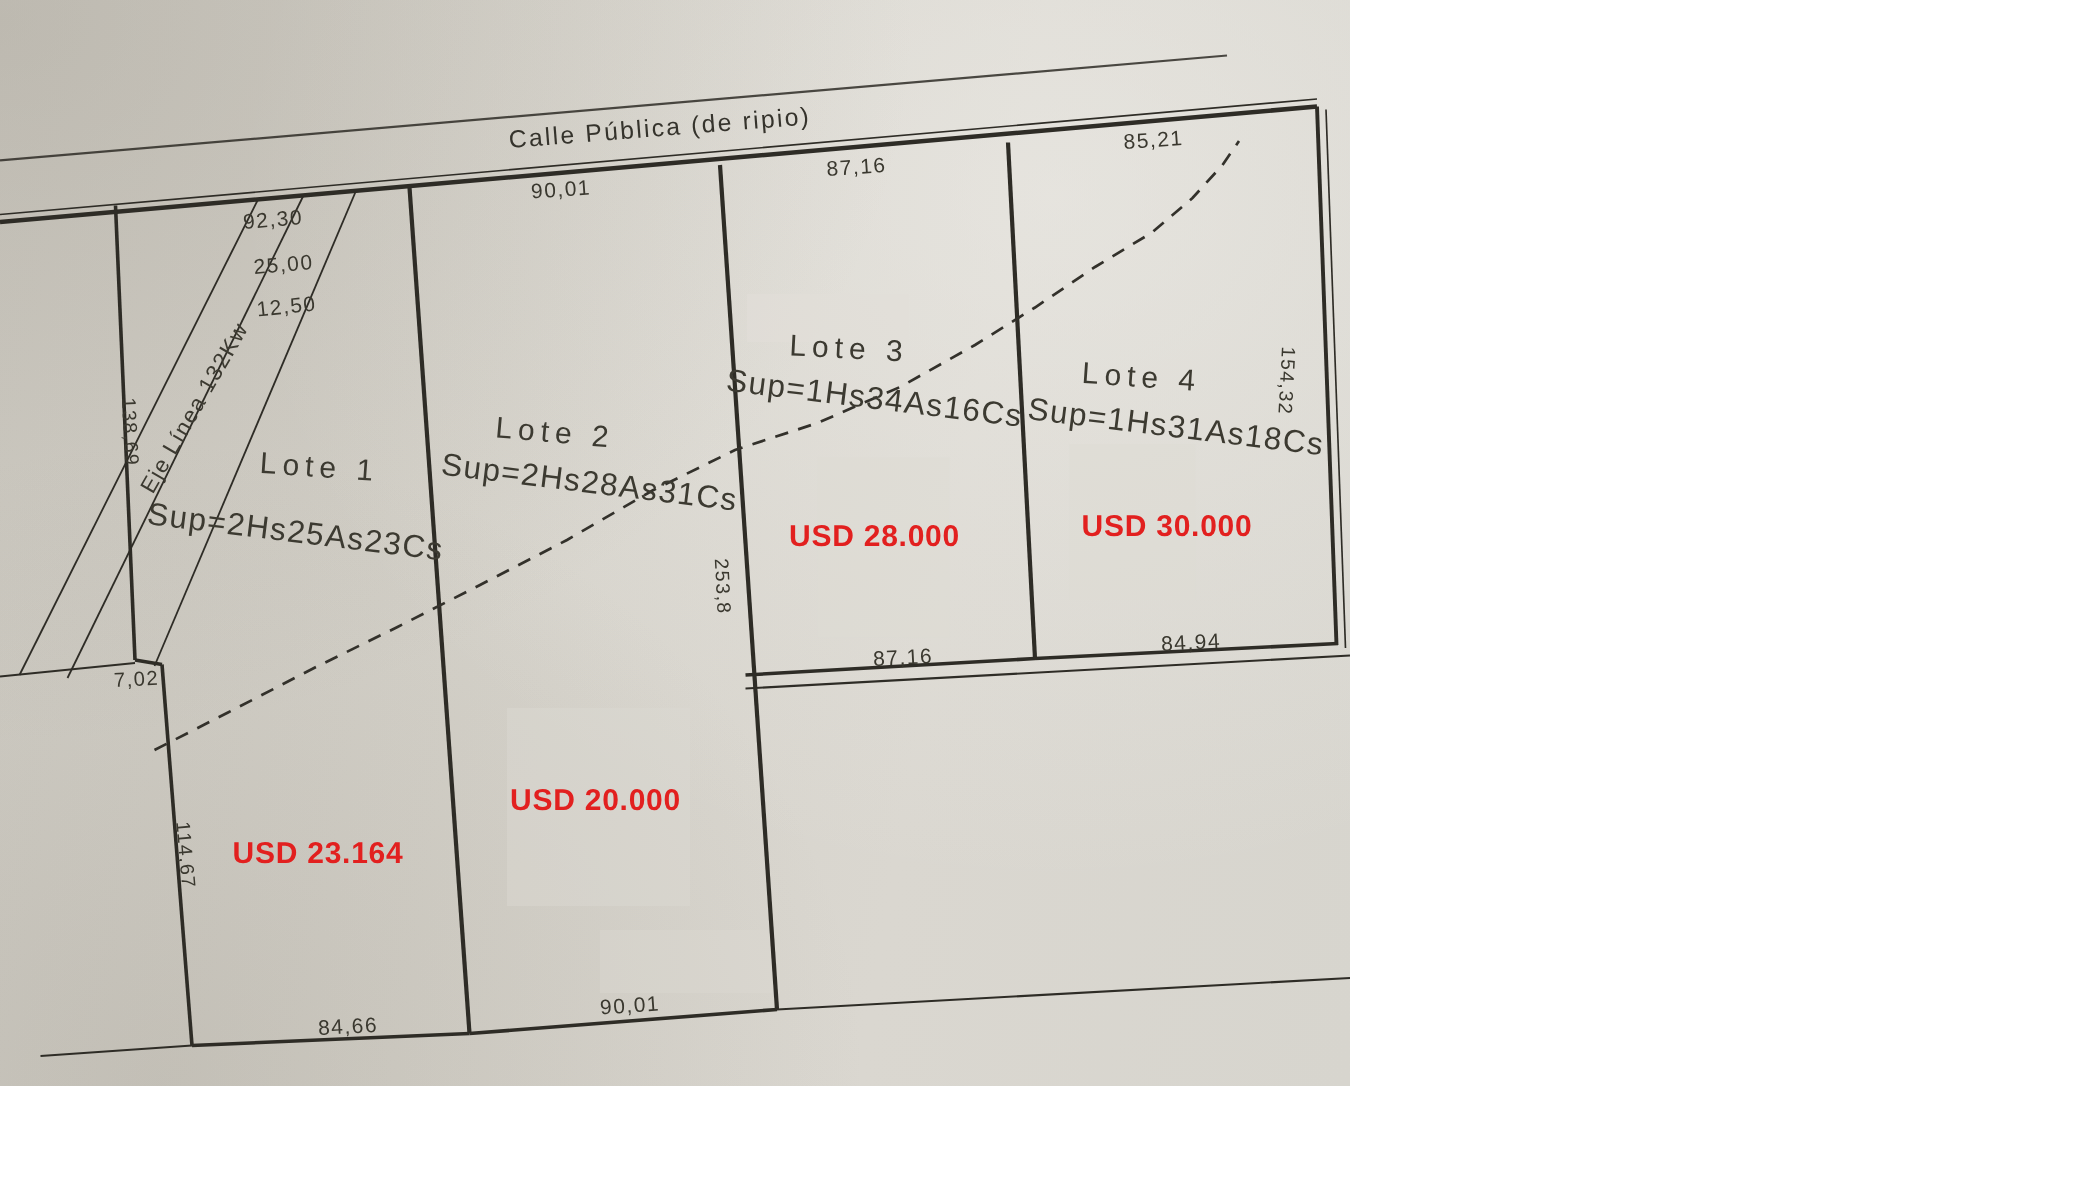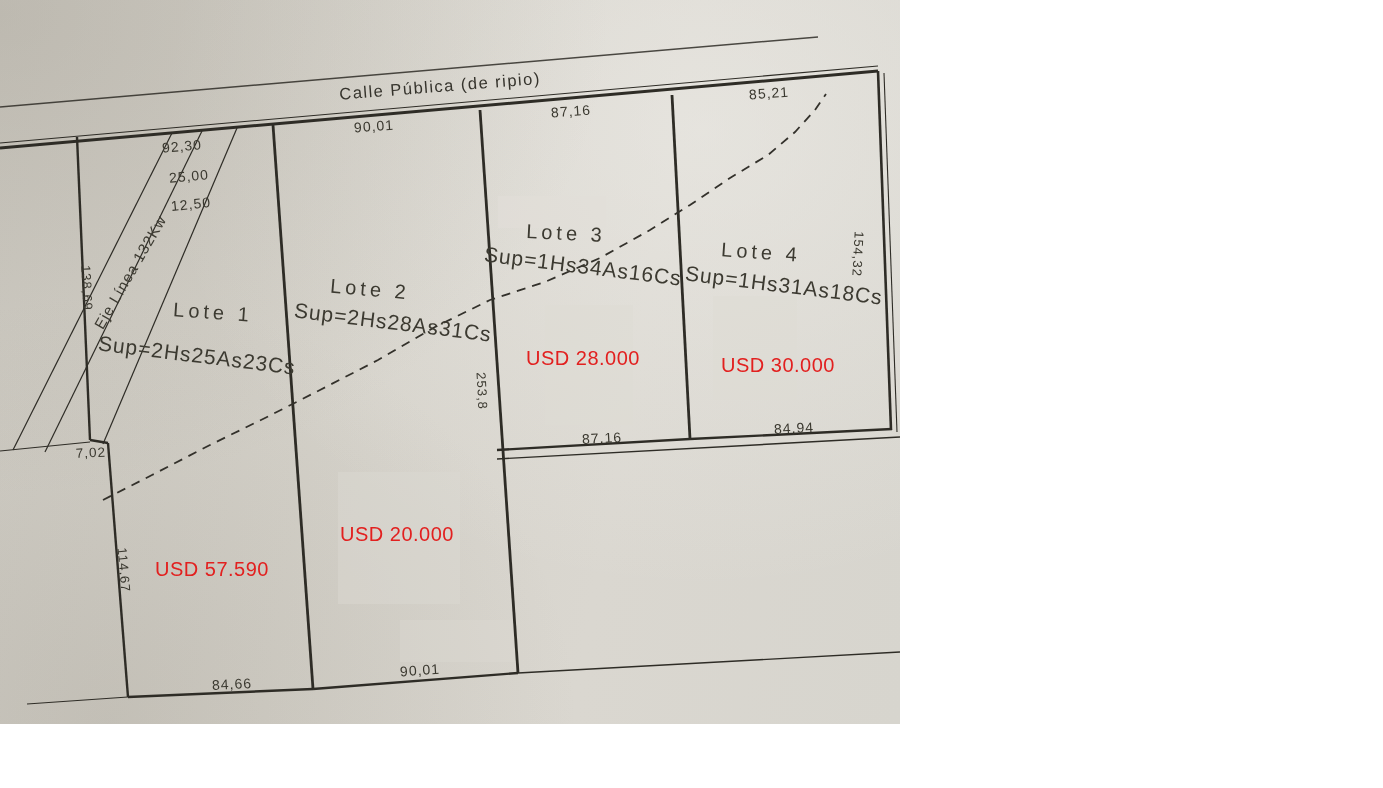--- a/index.html
+++ b/index.html
@@ -18,21 +18,21 @@
   }
   svg{position:absolute;left:0;top:0;}
   .lbl{
     position:absolute;white-space:nowrap;color:#3a382f;
     transform:translate(-50%,-50%) rotate(var(--r,0deg));
     letter-spacing:1px;line-height:1;
   }
   .dim{font-size:14px;}
   .lot-title{font-size:20px;letter-spacing:4px;color:#3c3a31;}
   .lot-sup{font-size:21px;letter-spacing:1px;color:#3c3a31;}
-  .price{font-weight:400;font-size:20px;letter-spacing:0.5px;}
+  .price{font-weight:700;font-size:20px;letter-spacing:0.5px;}
   .street{font-size:16.5px;letter-spacing:1.5px;color:#35332c;}
   .easement{font-size:15px;letter-spacing:1px;color:#3c3a31;}
 </style>
 </head>
 <body>
 
 <div id="canvas">
   <div id="paper">
 
     <svg width="900" height="724" viewBox="0 0 900 724">
@@ -111,18 +111,18 @@
 
     <div class="lbl lot-title" style="left:370px;top:289px;--r:5deg">Lote 2</div>
     <div class="lbl lot-sup" style="left:393px;top:322px;--r:7deg">Sup=2Hs28As31Cs</div>
 
     <div class="lbl lot-title" style="left:566px;top:233px;--r:3deg">Lote 3</div>
     <div class="lbl lot-sup" style="left:583px;top:266px;--r:7deg">Sup=1Hs34As16Cs</div>
 
     <div class="lbl lot-title" style="left:761px;top:252px;--r:4deg">Lote 4</div>
     <div class="lbl lot-sup" style="left:784px;top:285px;--r:7deg">Sup=1Hs31As18Cs</div>
 
-    <div class="lbl price" style="left: 212px; top: 569px; color: rgb(226, 32, 31);">USD 57.590</div>
+    <div class="lbl price" style="left: 212px; top: 569px; color: rgb(226, 32, 31);">USD 23.164</div>
     <div class="lbl price" style="left: 397px; top: 534px; color: rgb(226, 32, 31);">USD 20.000</div>
     <div class="lbl price" style="left: 583px; top: 358px; color: rgb(226, 32, 31);">USD 28.000</div>
-    <div class="lbl price" style="left: 778px; top: 365px; color: rgb(226, 32, 31);">USD 30.000</div>
+    <div class="lbl price" style="left: 778px; top: 351px; color: rgb(226, 32, 31);">USD 30.000</div>
   </div>
 </div>
 
 </body></html>

